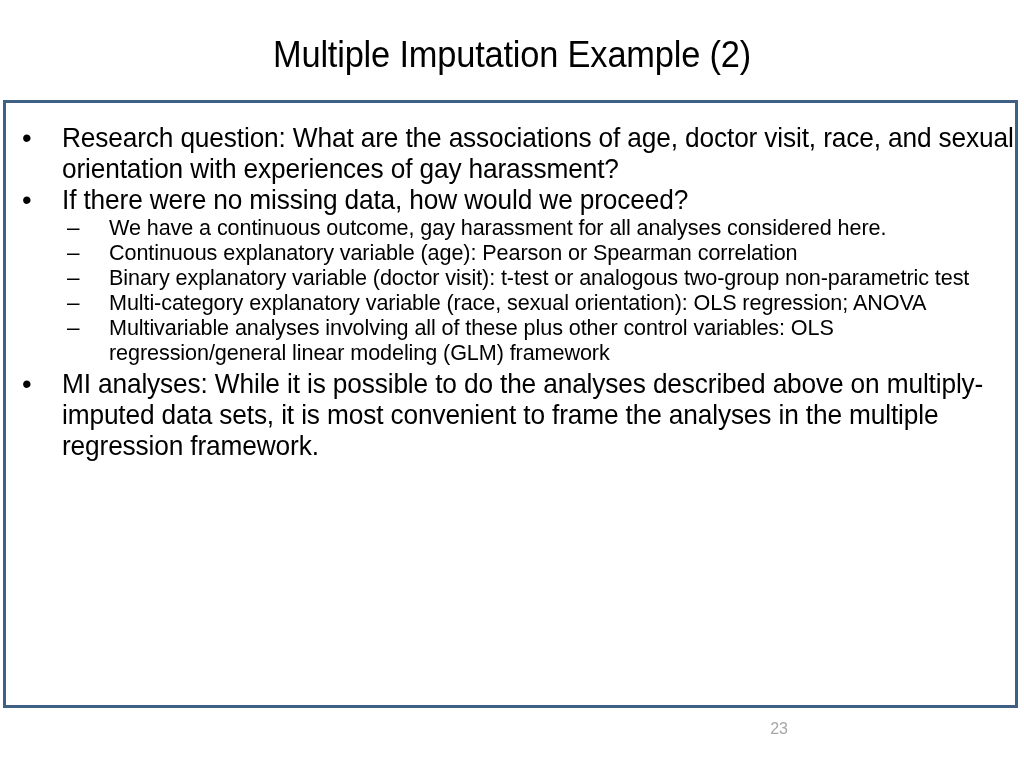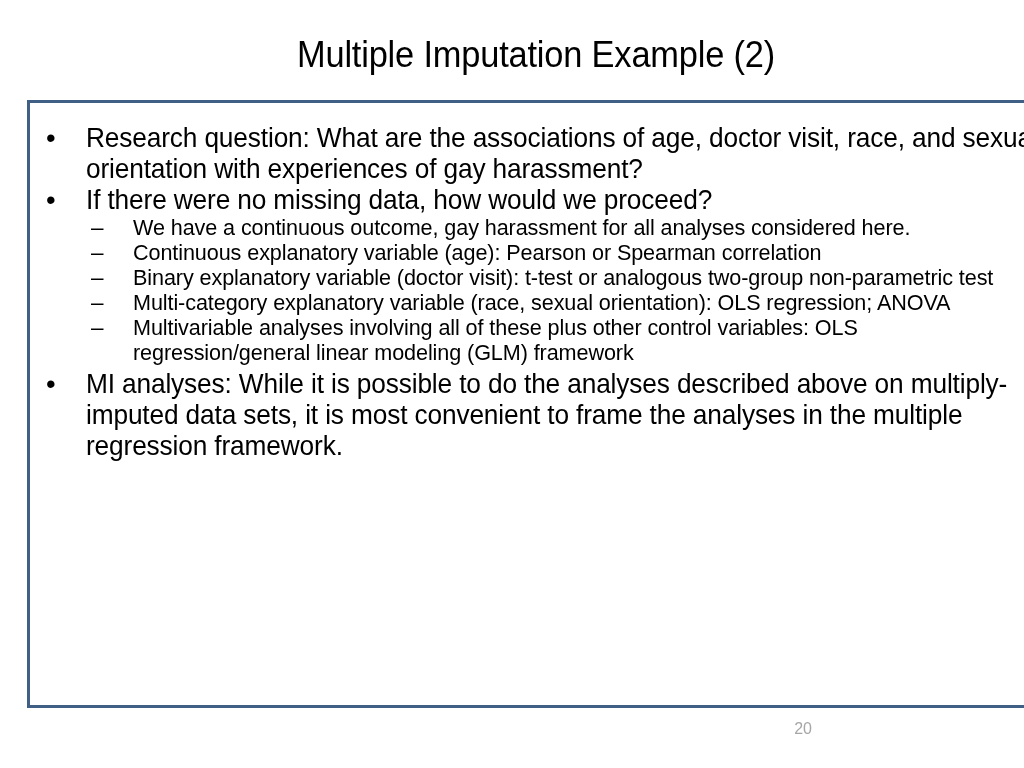--- a/index.html
+++ b/index.html
@@ -10,21 +10,20 @@
     background:#ffffff;
     font-family:"Liberation Sans", sans-serif;
     overflow:hidden;
   }
 
   .slide {
     position:relative;
     width:844px;
     height:768px;
     background:#ffffff;
-    margin-left:24px;
   }
 
   
   .slide-title {
     position:absolute;
     left:0;
     top:33px;
     width:1024px;
     text-align:center;
     font-family:"Liberation Sans", sans-serif;
@@ -176,15 +175,15 @@
       <div class="gap-sm"></div>
 
       <li class="lvl1">
         <span class="marker">•</span>
         <span class="txt">MI analyses: While it is possible to do the analyses described above on multiply-imputed data sets, it is most convenient to frame the analyses in the multiple regression framework.</span>
       </li>
 
     </ul>
   </div>
 
-  <div class="page-number">20</div>
+  <div class="page-number">23</div>
 
 </div>
 
 </body></html>

